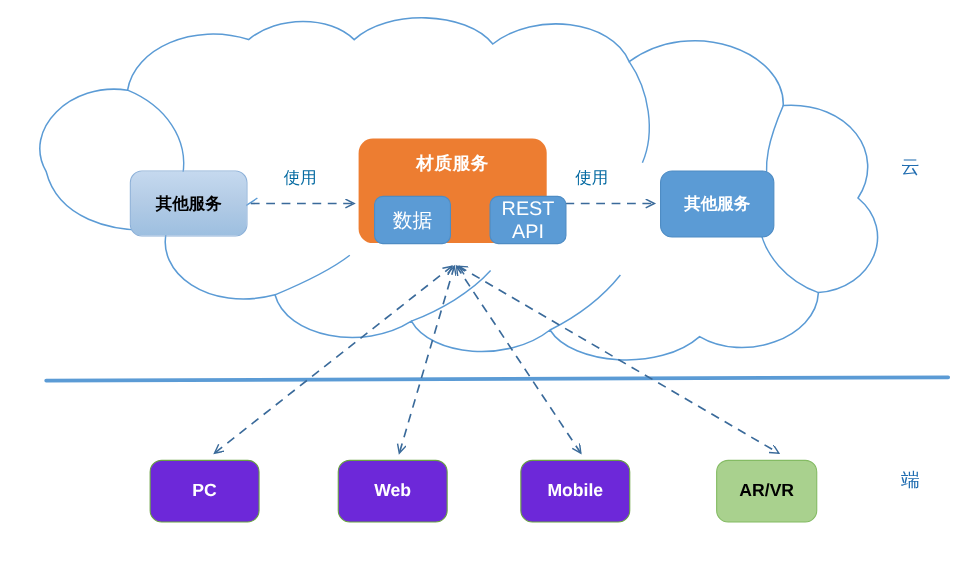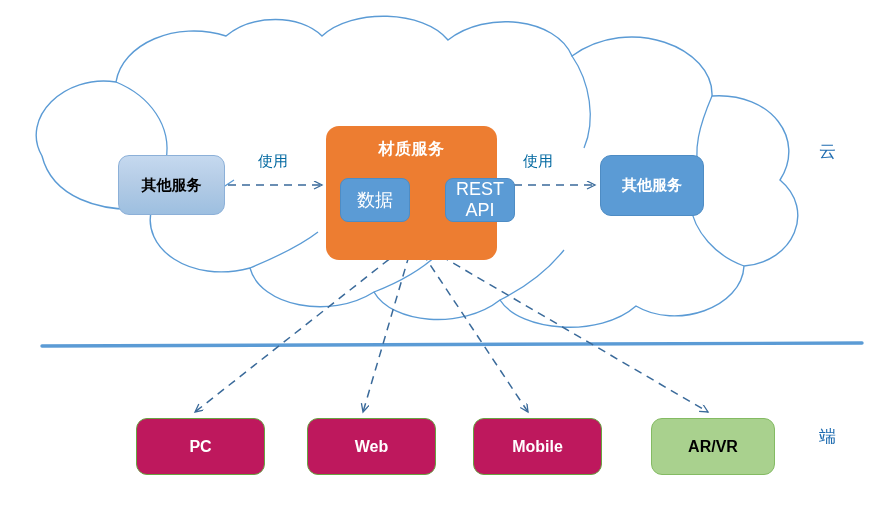--- a/index.html
+++ b/index.html
@@ -53,21 +53,21 @@
     border: 1px solid #4e8cc4;
     color: #ffffff;
     font-weight: bold;
     font-size: 15px;
     border-radius: 11px;
   }
 
   
   .node-material-service {
     left: 326px; top: 126px;
-    width: 171px; height: 134px;
+    width: 171px; height: 95px;
     background: #ed7d31;
     border-radius: 13px;
     display: block;
   }
   .node-material-service .svc-title {
     position: absolute;
     left: 0; top: 13px;
     width: 100%;
     text-align: center;
     color: #ffffff;
@@ -87,35 +87,35 @@
     justify-content: center;
     text-align: center;
     font-size: 18px;
     line-height: 1.15;
   }
   .sub-box-data { left: 14px; top: 52px; width: 70px; height: 44px; }
   .sub-box-rest { left: 91px; top: 52px; width: 70px; height: 44px; margin-left: 28px; }
 
   
   .node-client {
-    width: 129px; height: 57px;
+    width: 100px; height: 57px;
     top: 418px;
-    background: #be185d;
+    background: #6d28d9;
     border: 1px solid #69a242;
     color: #ffffff;
     font-weight: bold;
     font-size: 16px;
     border-radius: 11px;
   }
   .node-client-pc     { left: 136px; }
   .node-client-web    { left: 307px; }
   .node-client-mobile { left: 473px; }
   .node-client-arvr {
     left: 651px;
-    width: 124px;
+    width: 92px;
     background: #a9d18e;
     border: 1px solid #84bb63;
     color: #000000;
   }
 
   
   .edge-label {
     position: absolute;
     color: #0369a1;
     font-size: 15px;

